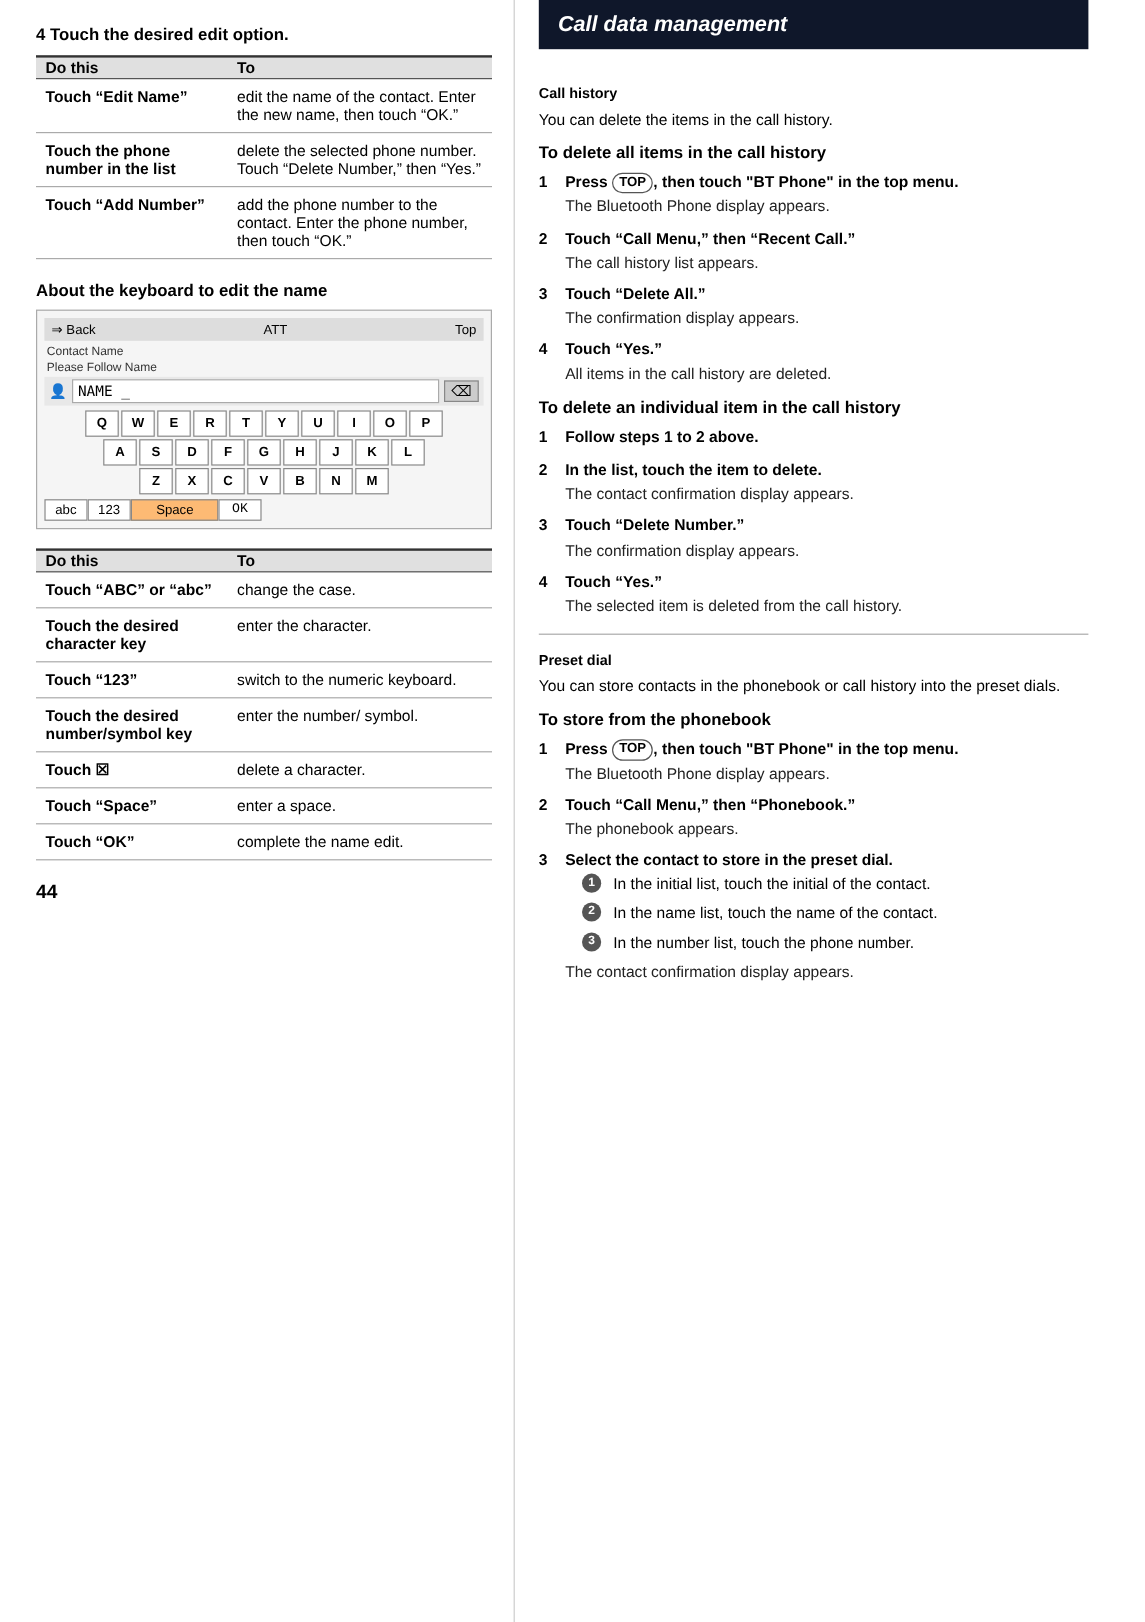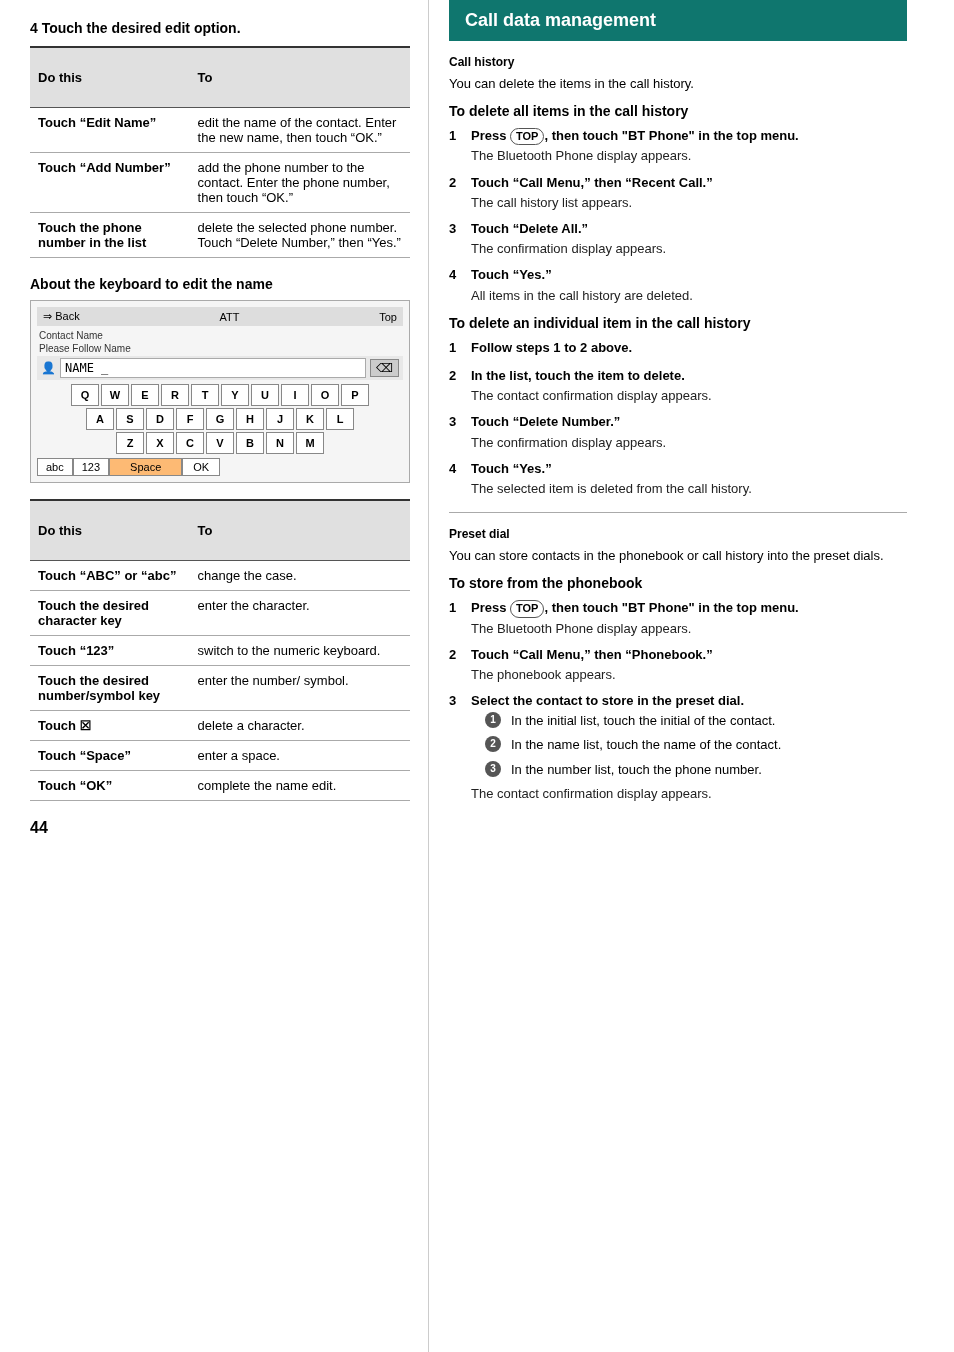--- a/index.html
+++ b/index.html
@@ -37,21 +37,21 @@
     .data-table {
       width: 100%;
       border-collapse: collapse;
       margin-bottom: 18px;
     }
     .data-table th {
       background: #e0e0e0;
       border-top: 2px solid #333;
       border-bottom: 1px solid #555;
       text-align: left;
-      padding: 22px 8px;
+      padding: 1px 8px;
       font-size: 13px;
       font-weight: bold;
     }
     .data-table td {
       border-bottom: 1px solid #aaa;
       padding: 7px 8px;
       vertical-align: top;
       font-size: 13px;
     }
     .data-table td:first-child {
@@ -152,30 +152,32 @@
       background: #fdba74;
       border: 1px solid #888;
       padding: 2px 20px;
       font-size: 11px;
     }
     .kb-ok-key {
       background: #fff;
       border: 1px solid #888;
       padding: 2px 10px;
       font-size: 11px;
+      font-family: Liberation Mono, monospace;
     }
 
     
     .right-header {
-      background: #0f766e;
+      background: #0f172a;
       color: #fff;
       padding: 10px 16px;
       font-size: 18px;
       font-weight: bold;
-      margin-bottom: 14px;
+      margin-bottom: 30px;
+      font-style: italic;
     }
     .right-section-title {
       font-size: 12px;
       font-weight: bold;
       margin-bottom: 6px;
       margin-top: 4px;
     }
     .right-body-text {
       font-size: 13px;
       margin-bottom: 10px;
@@ -279,26 +281,26 @@
           <th>Do this</th>
           <th>To</th>
         </tr>
       </thead>
       <tbody>
         <tr>
           <td>Touch “Edit Name”</td>
           <td>edit the name of the contact. Enter the new name, then touch “OK.”</td>
         </tr>
         <tr>
+          <td>Touch the phone number in the list</td>
+          <td>delete the selected phone number. Touch “Delete Number,” then “Yes.”</td>
+        </tr>
+        <tr>
           <td>Touch “Add Number”</td>
           <td>add the phone number to the contact. Enter the phone number, then touch “OK.”</td>
-        </tr>
-        <tr>
-          <td>Touch the phone number in the list</td>
-          <td>delete the selected phone number. Touch “Delete Number,” then “Yes.”</td>
         </tr>
       </tbody>
     </table>
 
     <div class="keyboard-section">
       <div class="sub-heading">About the keyboard to edit the name</div>
       <div class="keyboard-img">
         <div class="kb-top-bar">
           <span class="kb-back">⇒ Back</span>
           <span class="kb-att">ATT</span>

